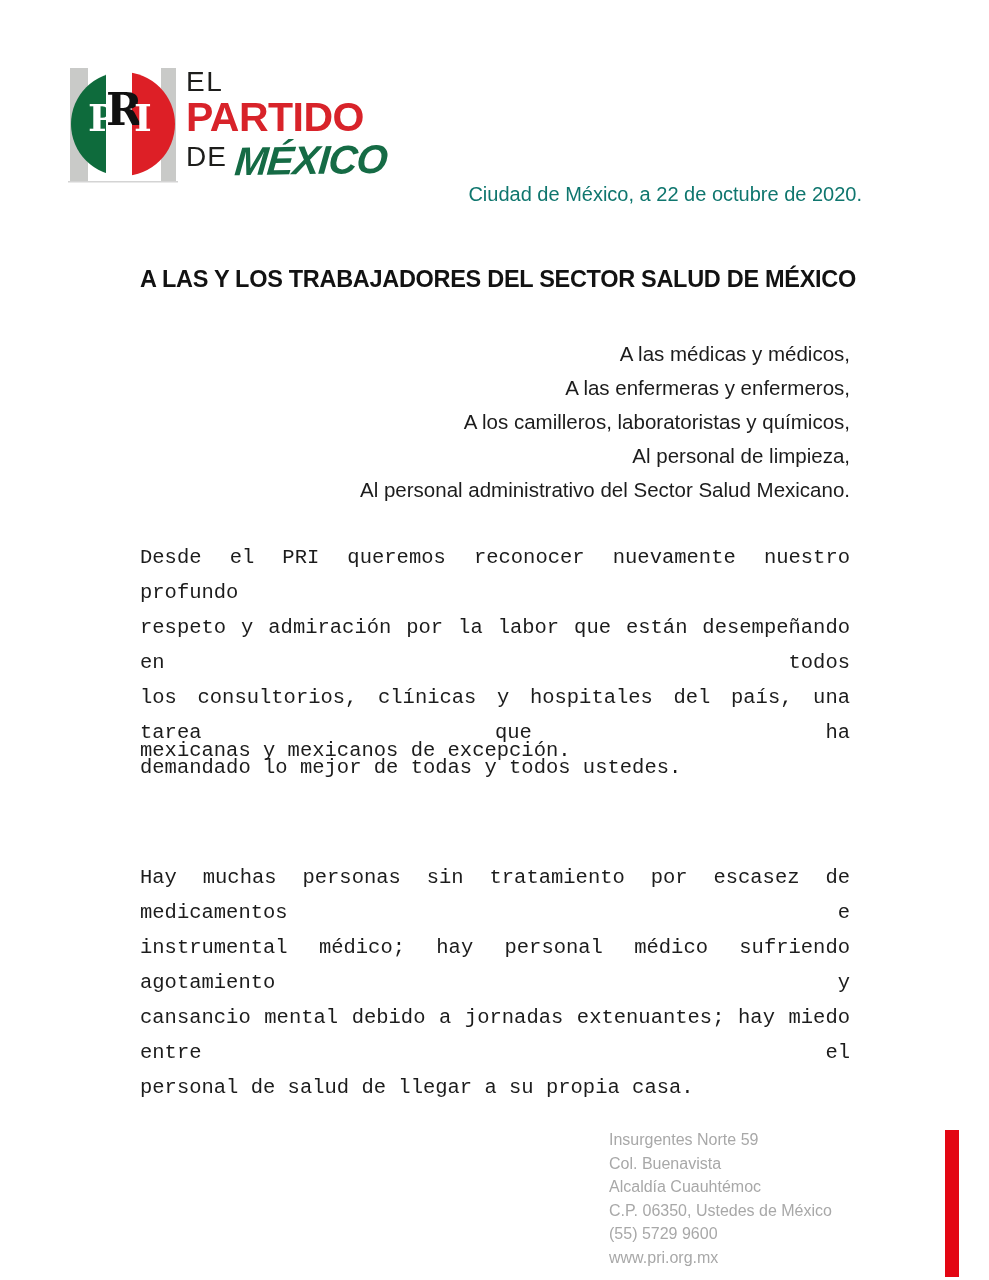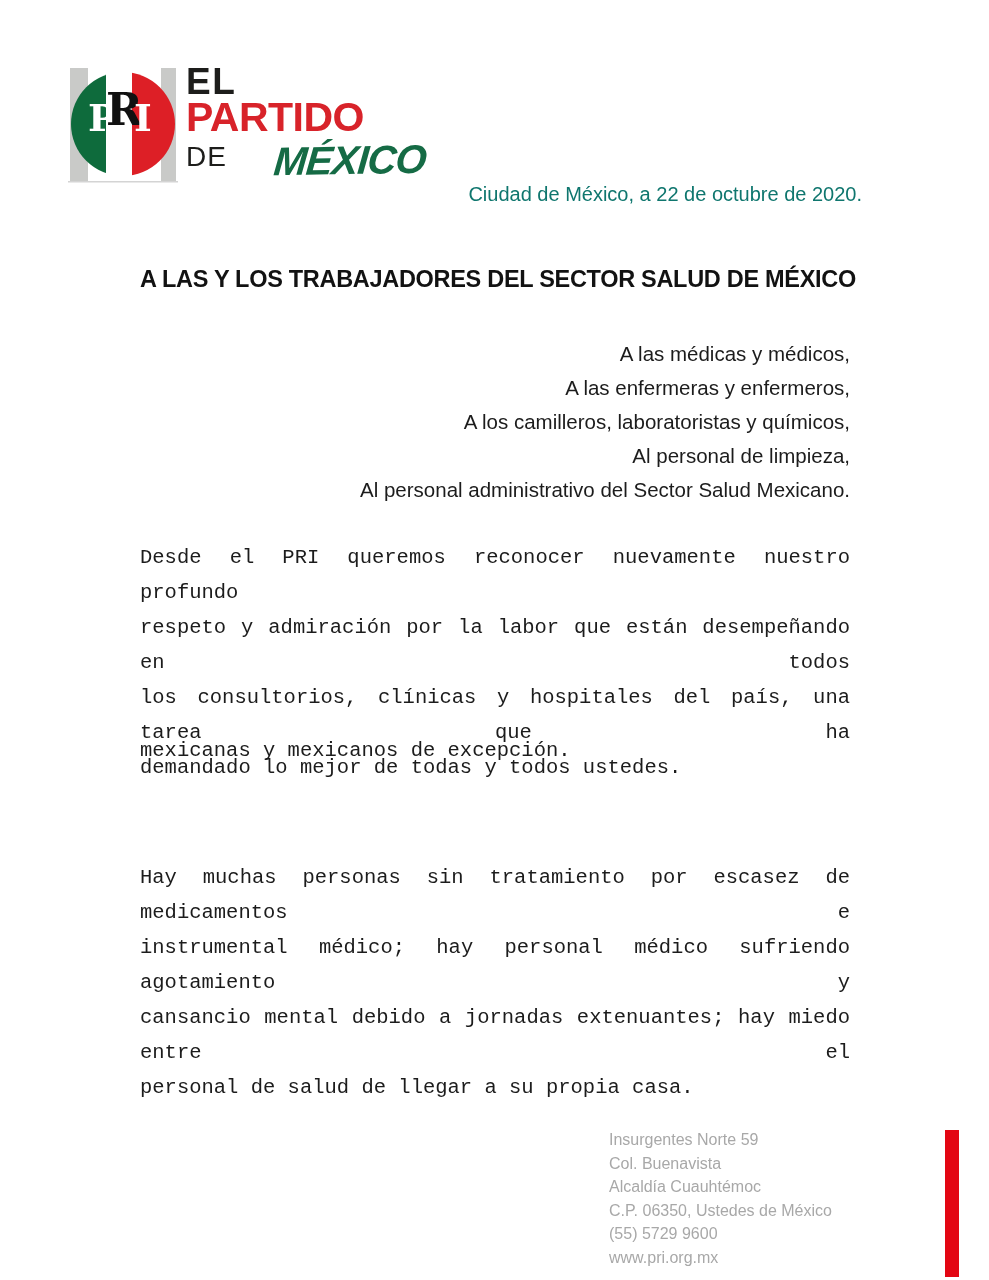--- a/index.html
+++ b/index.html
@@ -11,28 +11,28 @@
     font-family: "Liberation Sans", sans-serif;
     color: #1c1c1c;
     overflow: hidden;
   }
 
   
   .logo { position: absolute; left: 68px; top: 66px; width: 370px; height: 120px; }
   .emblem { position: absolute; left: 0; top: 2px; }
   .logo-text { position: absolute; left: 118px; top: 2px; white-space: nowrap; }
   .logo-el {
-    font-size: 37px; line-height: 28px; font-weight: 700;
+    font-size: 28px; line-height: 28px; font-weight: 400;
     color: #1d1d1b; letter-spacing: 1.5px;
   }
   .logo-partido {
     font-size: 41px; line-height: 41px; font-weight: 800;
     color: #d8232a; letter-spacing: -0.5px; margin-top: 1px;
   }
-  .logo-line3 { margin-top: 2px; display: flex; align-items: flex-start; gap: 39px; }
+  .logo-line3 { margin-top: 2px; display: flex; align-items: flex-start; }
   .logo-de {
     font-size: 28px; line-height: 34px; font-weight: 500;
     color: #1d1d1b; letter-spacing: 1px; margin-right: 8px;
   }
   .logo-mexico {
     font-size: 40px; line-height: 40px; font-weight: 800; font-style: italic;
     color: #156b45; letter-spacing: -1px;
     transform: skewX(-6deg) rotate(-1deg); display: inline-block;
   }
 

